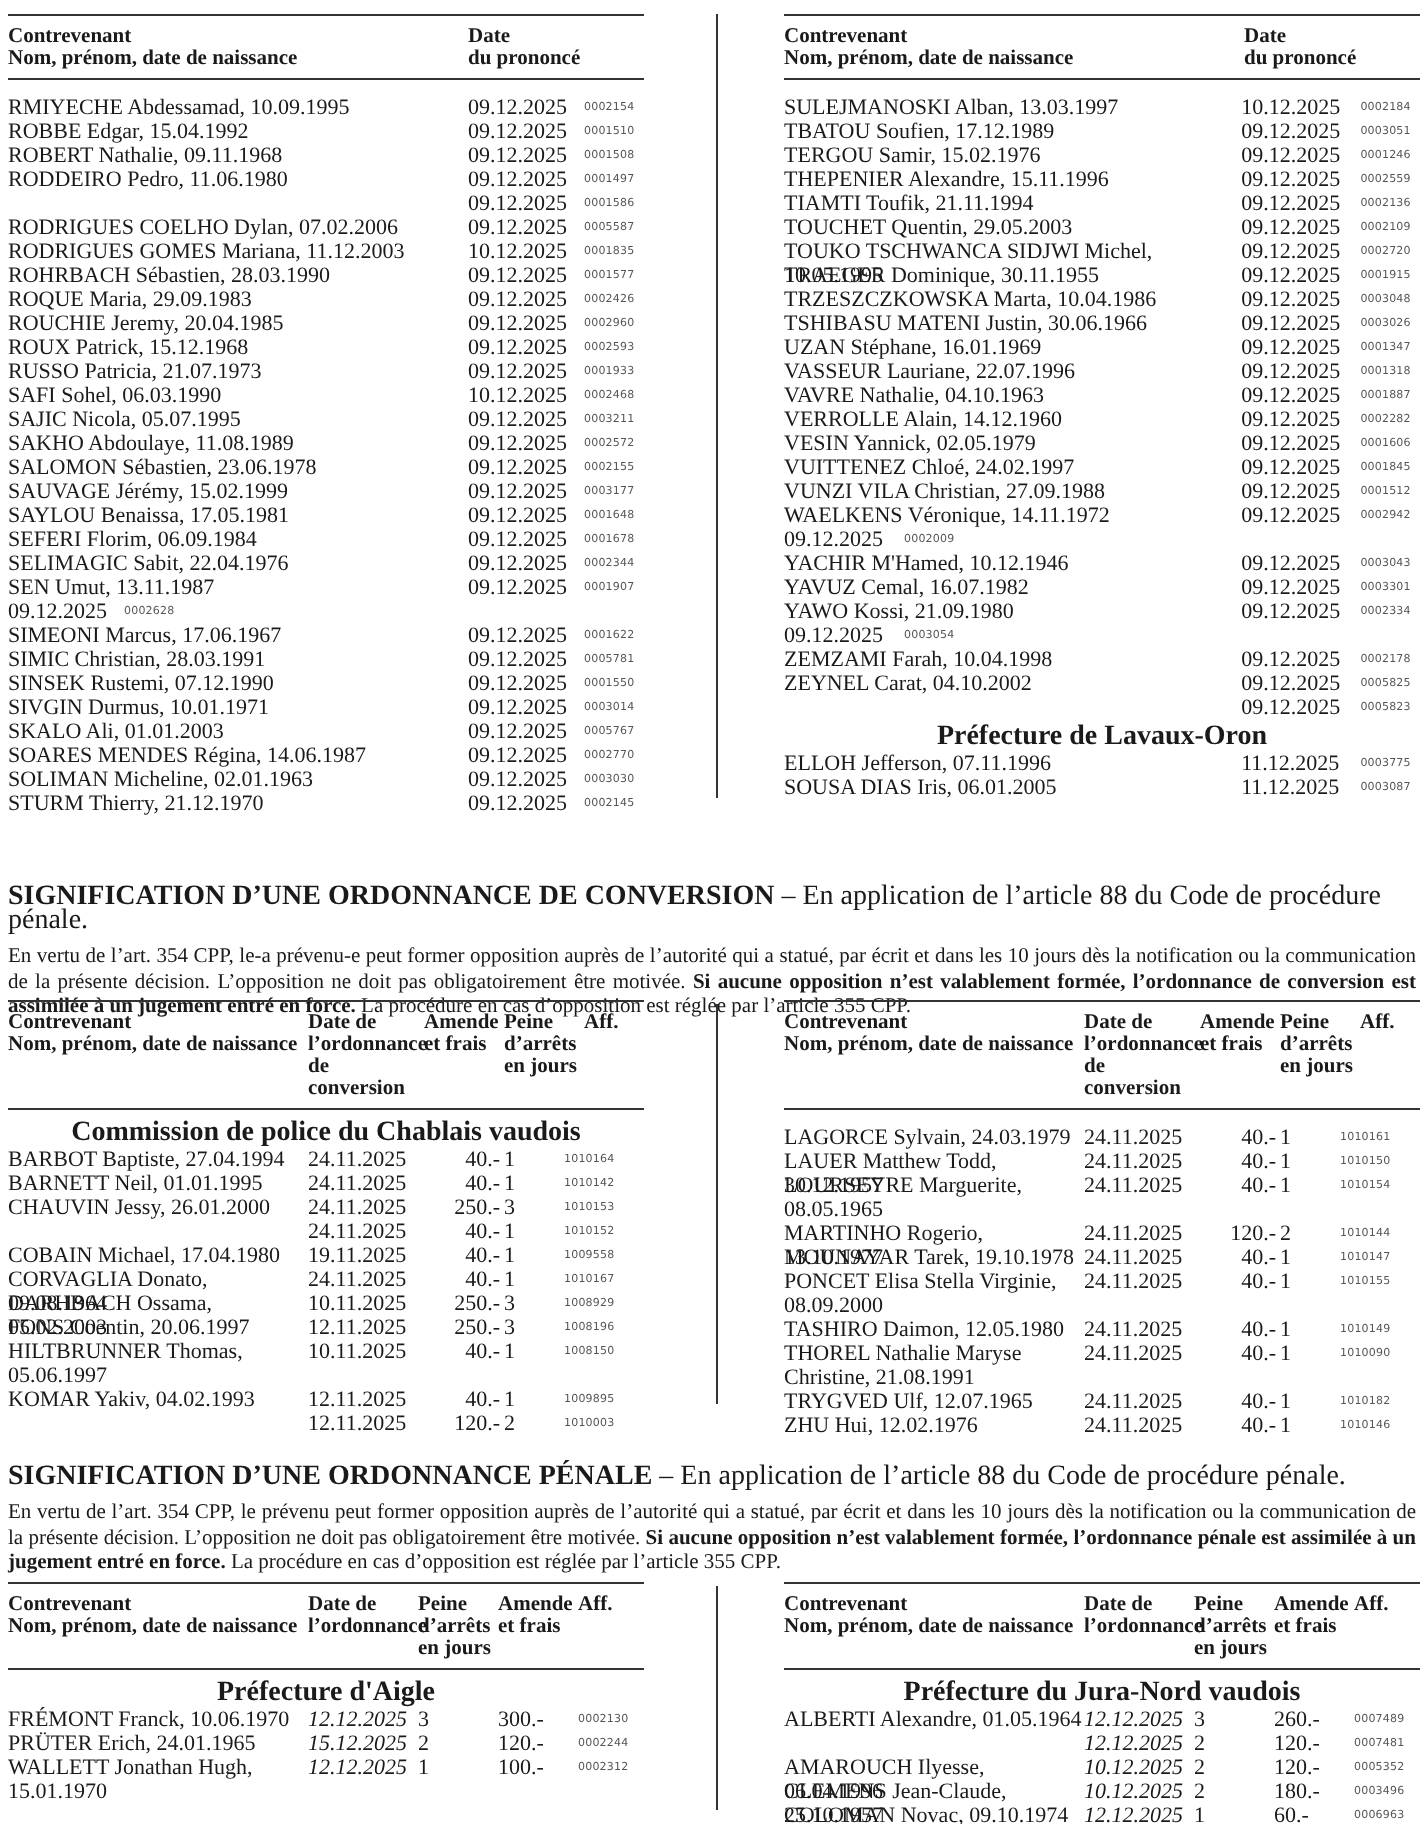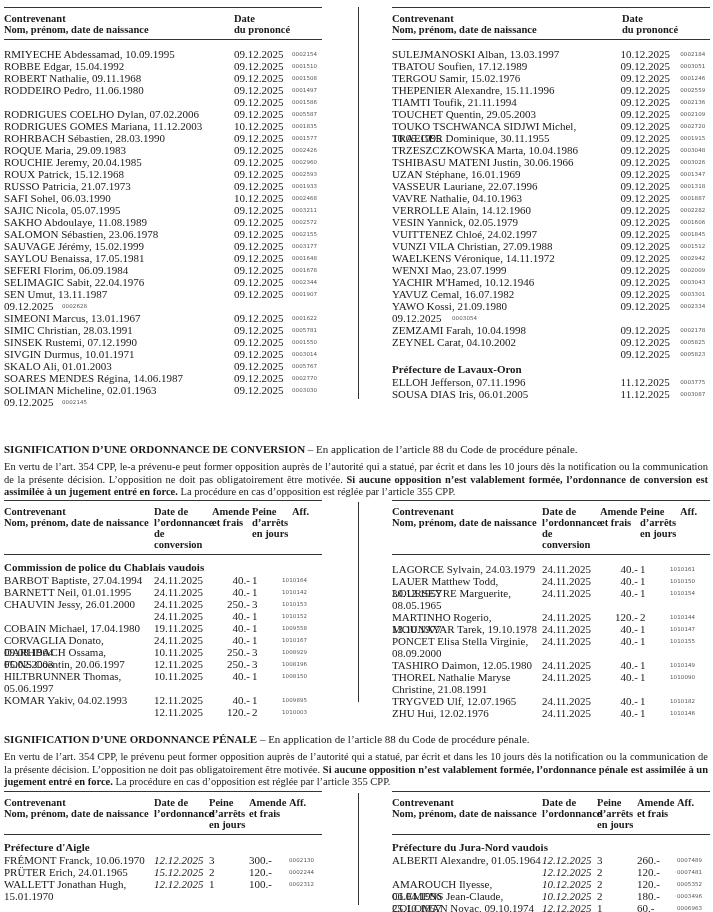--- a/index.html
+++ b/index.html
@@ -11,21 +11,21 @@
   .col-left { left: 4px; width: 318px; }
   .col-right { left: 392px; width: 318px; }
   .vdiv { position: absolute; left: 358px; width: 1px; background: #333; }
 
   .rule { height: 0; border-top: 1.5px solid #333; }
   .hdr { display: flex; padding: 5px 0 4px 0; font-weight: bold; font-size: 10.5px; line-height: 11px; }
   .row { display: flex; align-items: flex-start; height: 12px; font-size: 11px; line-height: 12px; white-space: nowrap; }
   .row.tall { height: 24px; }
   .row .name { white-space: normal; }
   .ref { font-family: "DejaVu Sans", sans-serif; font-size: 5.5px; color: #555; letter-spacing: 0.1px; line-height: 12px; }
-  .sub { font-weight: bold; font-size: 11px; height: 14px; line-height: 14px; }
+  .sub { font-weight: bold; font-size: 14px; height: 14px; line-height: 14px; text-align: center; }
 
   
   .t1 .name { width: 230px; }
   .t1 .date { width: 58px; }
   .t1 .ref { width: 30px; }
   .t1.right .name { width: 230px; }
   .t1.right .date { width: 60px; }
 
   
   .t2 .name { width: 150px; }
@@ -35,21 +35,21 @@
   .t2 .ref { width: 40px; }
 
   
   .t3 .name { width: 150px; }
   .t3 .date { width: 55px; font-style: italic; }
   .t3 .peine { width: 40px; }
   .t3 .amende { width: 40px; }
   .t3 .ref { width: 33px; }
 
   .section-block { position: absolute; left: 4px; width: 704px; }
-  .sec-title { font-size: 11px; line-height: 12px; }
+  .sec-title { font-size: 14px; line-height: 12px; }
   .sec-title b { font-weight: bold; }
   .sec-body { font-size: 10.5px; line-height: 12.5px; margin-top: 6px; text-align: justify; }
 </style>
 </head>
 <body>
 
 <div class="cols" style="top:7px; height:425px;">
   <div class="vdiv" style="top:0; height:150px;"></div>
 
   <div class="col col-left t1">
@@ -169,21 +169,21 @@
         <div class="row">
           <div class="name">SEN Umut, 13.11.1987</div>
           <div class="date">09.12.2025</div>
           <div class="ref">0001907</div>
         </div>
         <div class="row">
           <div class="date">09.12.2025</div>
           <div class="ref">0002628</div>
         </div>
         <div class="row">
-          <div class="name">SIMEONI Marcus, 13.01.1967</div>
+          <div class="name">SIMEONI Marcus, 17.06.1967</div>
           <div class="date">09.12.2025</div>
           <div class="ref">0001622</div>
         </div>
         <div class="row">
           <div class="name">SIMIC Christian, 28.03.1991</div>
           <div class="date">09.12.2025</div>
           <div class="ref">0005781</div>
         </div>
         <div class="row">
           <div class="name">SINSEK Rustemi, 07.12.1990</div>
@@ -204,20 +204,21 @@
           <div class="name">SOARES MENDES Régina, 14.06.1987</div>
           <div class="date">09.12.2025</div>
           <div class="ref">0002770</div>
         </div>
         <div class="row">
           <div class="name">SOLIMAN Micheline, 02.01.1963</div>
           <div class="date">09.12.2025</div>
           <div class="ref">0003030</div>
         </div>
         <div class="row">
+          <div class="name">STURM Thierry, 21.12.1970</div>
           <div class="date">09.12.2025</div>
           <div class="ref">0002145</div>
         </div>
       </div>
   </div>
 
   <div class="col col-right t1 right">
     <div class="rule"></div>
     <div class="hdr">
       <div style="width:230px">
@@ -315,21 +316,20 @@
           <div class="name">VUNZI VILA Christian, 27.09.1988</div>
           <div class="date">09.12.2025</div>
           <div class="ref">0001512</div>
         </div>
         <div class="row">
           <div class="name">WAELKENS Véronique, 14.11.1972</div>
           <div class="date">09.12.2025</div>
           <div class="ref">0002942</div>
         </div>
         <div class="row">
-          <div class="name">WENXI Mao, 23.07.1999</div>
           <div class="date">09.12.2025</div>
           <div class="ref">0002009</div>
         </div>
         <div class="row">
           <div class="name">YACHIR M'Hamed, 10.12.1946</div>
           <div class="date">09.12.2025</div>
           <div class="ref">0003043</div>
         </div>
         <div class="row">
           <div class="name">YAVUZ Cemal, 16.07.1982</div>

